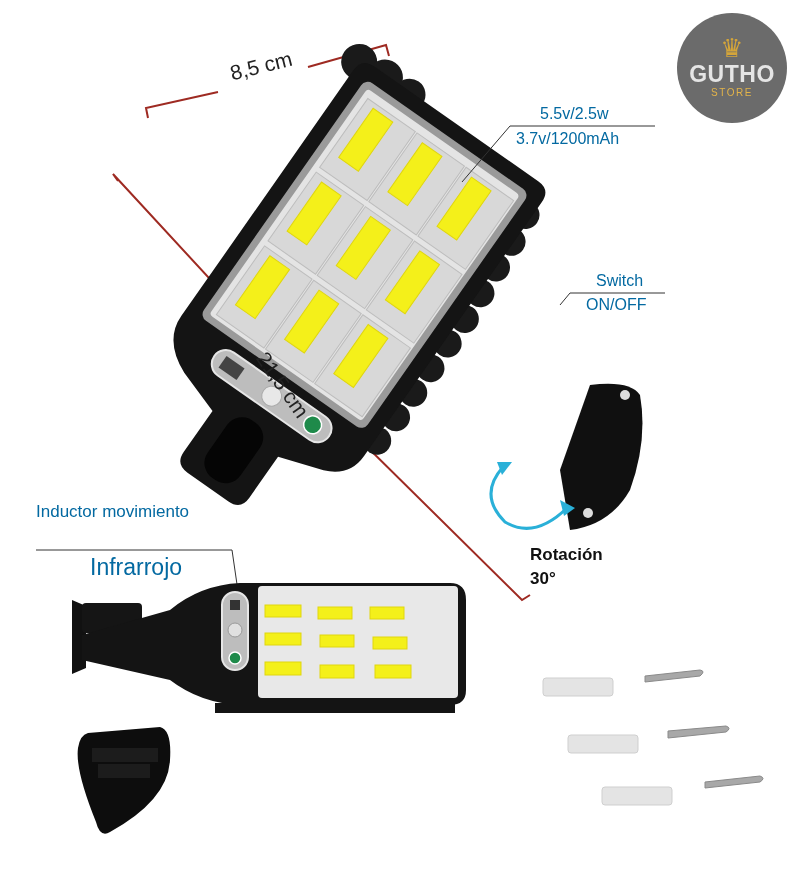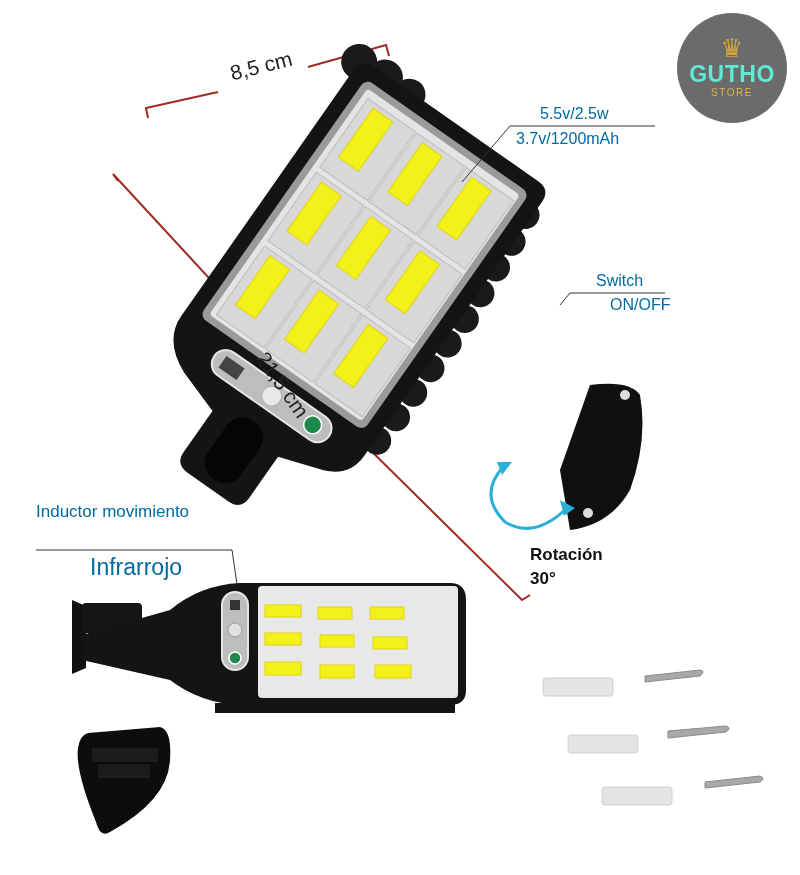--- a/index.html
+++ b/index.html
@@ -4,21 +4,21 @@
 <style>
   html, body { margin: 0; padding: 0; background: #ffffff; }
   body { width: 800px; height: 875px; position: relative; overflow: hidden;
          font-family: "Liberation Sans", "DejaVu Sans", sans-serif; color: #1a1a1a; }
   svg.stage { position: absolute; left: 0; top: 0; }
   .label { position: absolute; font-size: 16px; color: #0369a1; white-space: nowrap; line-height: 1; }
   .dim-label { position: absolute; font-size: 21px; color: #222; white-space: nowrap; line-height: 1; }
   .logo { position: absolute; left: 677px; top: 13px; width: 110px; height: 110px; border-radius: 50%;
           background: #6b6b6b; display: flex; flex-direction: column; align-items: center; justify-content: center; }
   .logo .crown { font-size: 26px; color: #d4a53a; line-height: 1; margin-top: -4px; }
-  .logo .brand { font-size: 23px; font-weight: bold; color: #5eead4; letter-spacing: 0.5px; line-height: 1; margin-top: 2px; }
+  .logo .brand { font-size: 23px; font-weight: bold; color: #e5e5e5; letter-spacing: 0.5px; line-height: 1; margin-top: 2px; }
   .logo .sub { font-size: 10px; font-weight: normal; color: #e2b34a; letter-spacing: 1.5px; line-height: 1; margin-top: 2px; }
   .rot { position: absolute; left: 530px; top: 543px; width: 110px; text-align: left;
          font-size: 17px; font-weight: bold; color: #111; line-height: 24px; }
 </style>
 </head>
 <body>
 
 <svg class="stage" width="800" height="875" viewBox="0 0 800 875">
 
   <g stroke="#9e2a22" stroke-width="2" fill="none">
@@ -148,21 +148,21 @@
   </g>
 </svg>
 
 <div class="dim-label" style="left:228px; top:63px; transform:rotate(-14deg); transform-origin:left top;">8,5 cm</div>
 <div class="dim-label" style="left:270px; top:348px; transform:rotate(55deg); transform-origin:left top;">21,5 cm</div>
 
 <div class="label" style="left:540px; top:106px;">5.5v/2.5w</div>
 <div class="label" style="left:516px; top:131px;">3.7v/1200mAh</div>
 
 <div class="label" style="left:596px; top:273px;">Switch</div>
-<div class="label" style="left:610px; top:297px;">ON/OFF</div>
+<div class="label" style="left:586px; top:297px;">ON/OFF</div>
 
 <div class="label" style="left:36px; top:503px; font-size:17px;">Inductor movimiento</div>
 <div class="label" style="left:90px; top:556px; font-size:23px;">Infrarrojo</div>
 
 <div class="rot">
   <div>Rotación</div>
   <div>30°</div>
 </div>
 
 <div class="logo">

